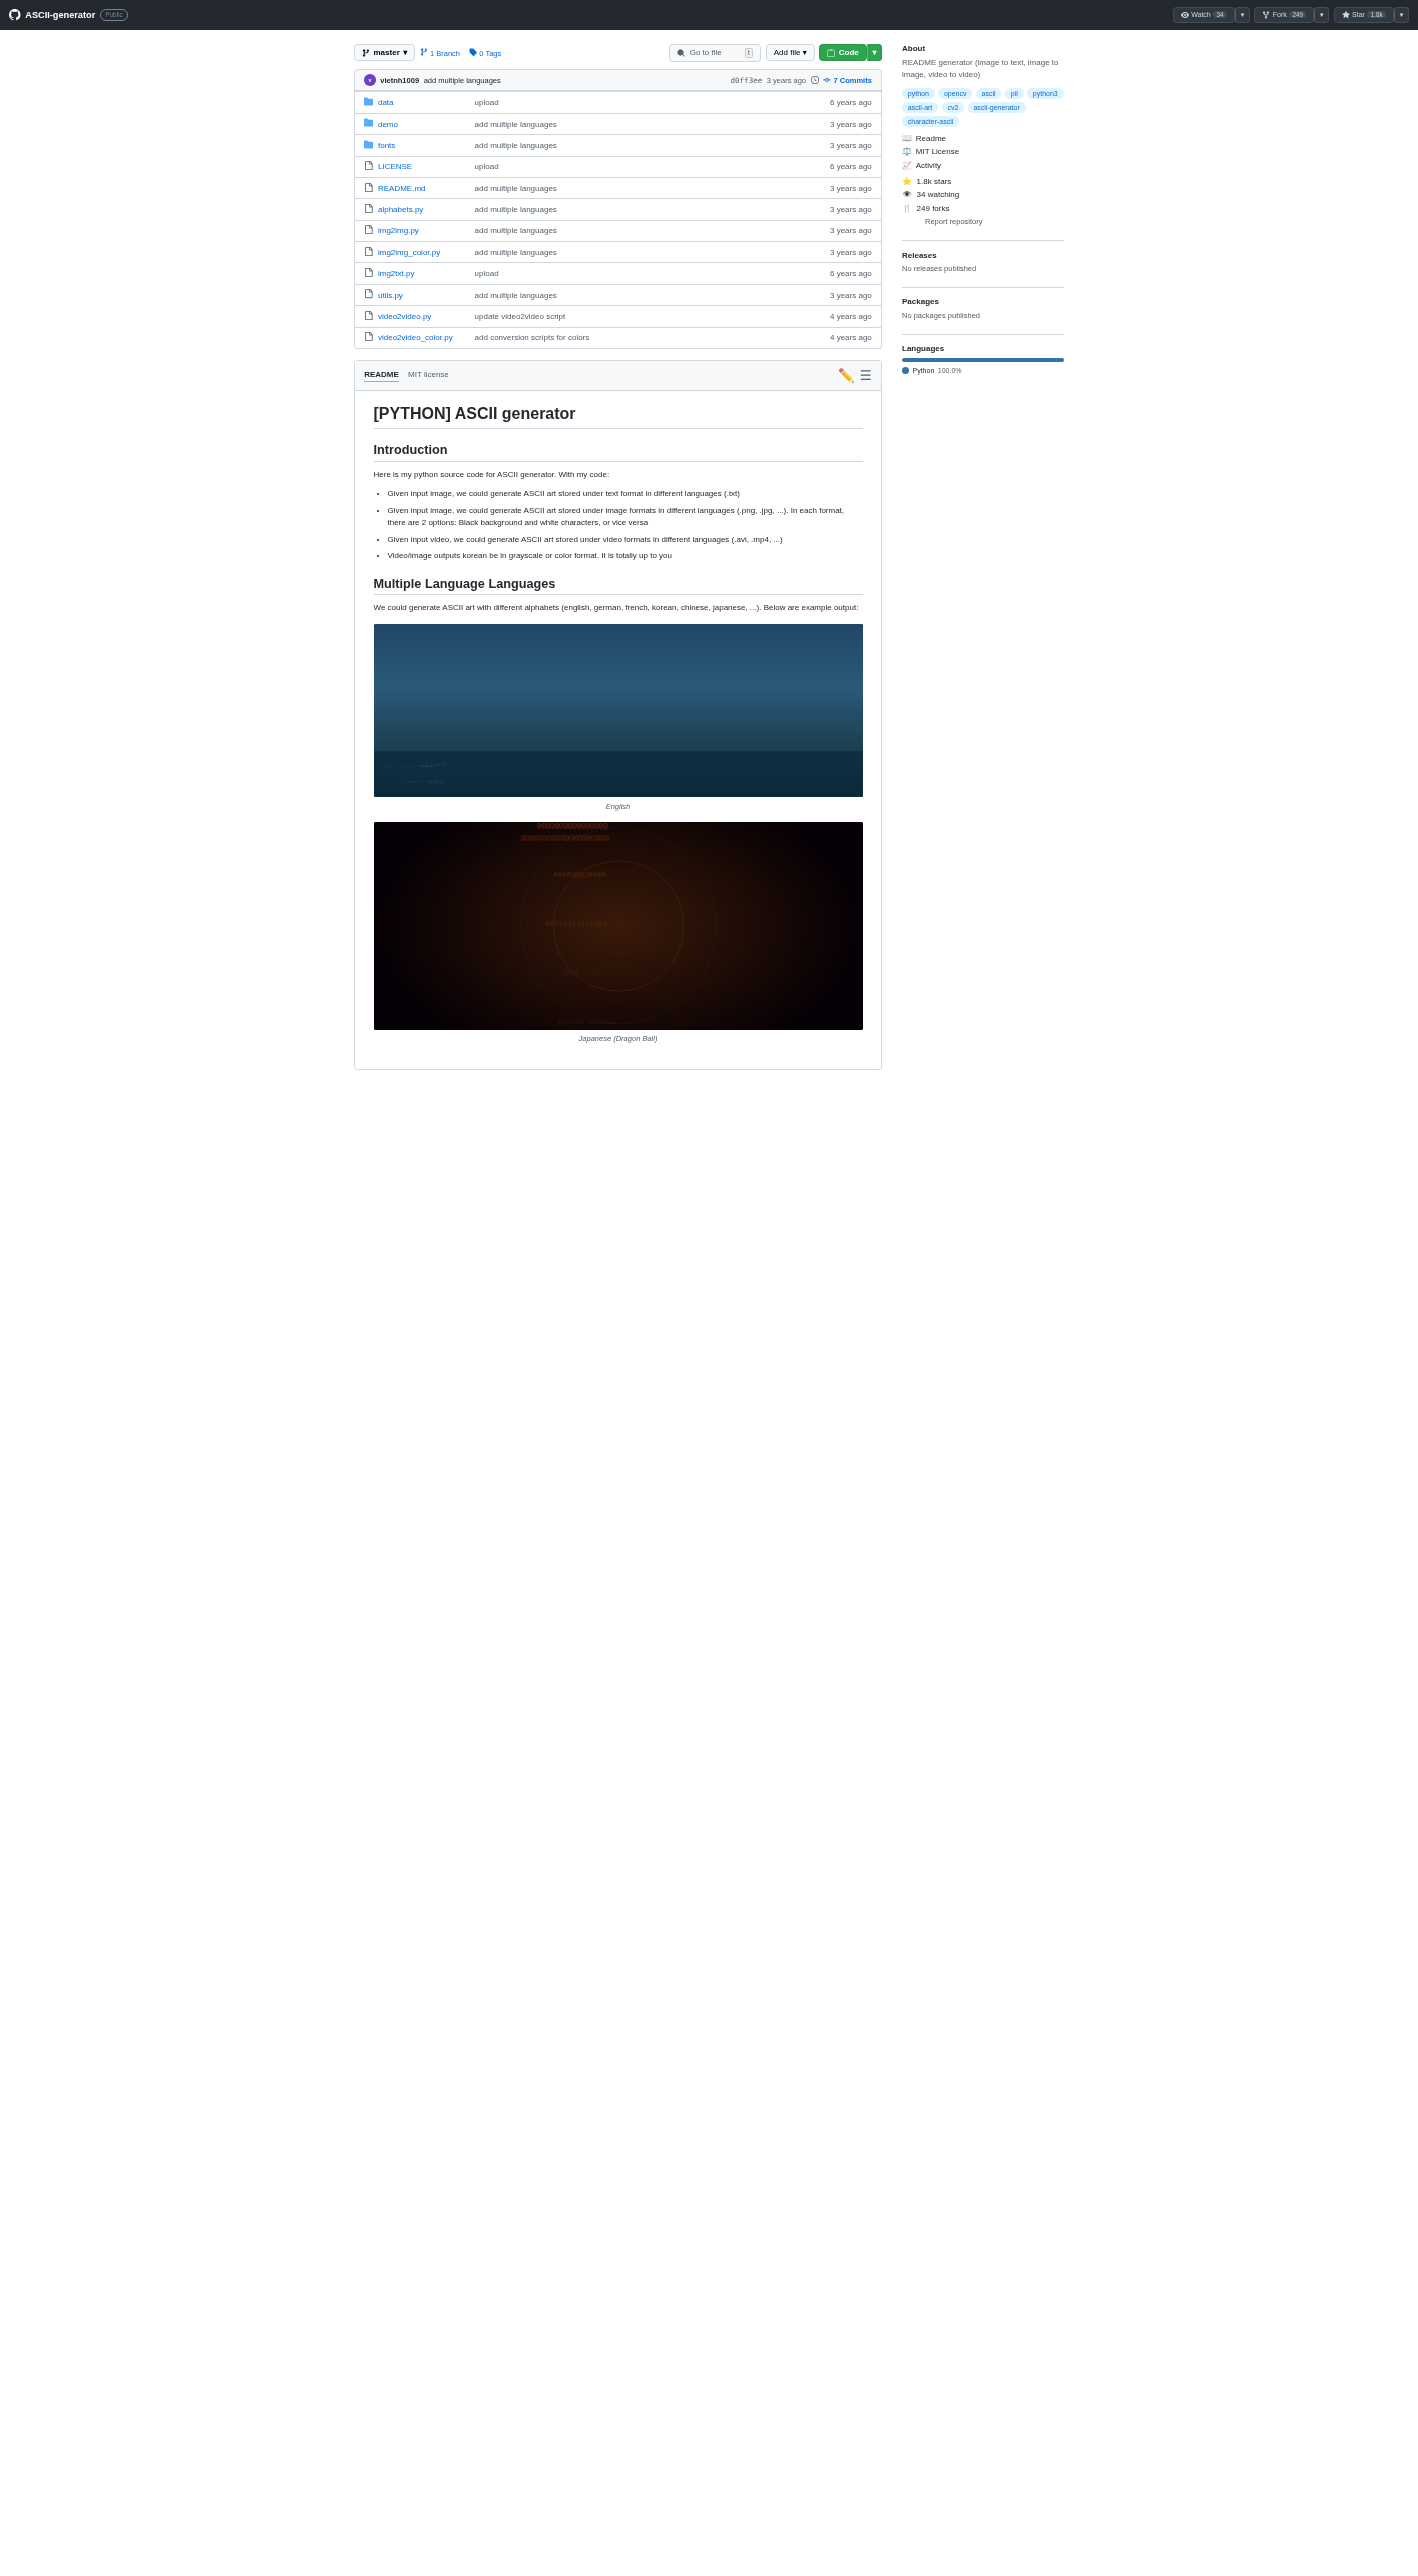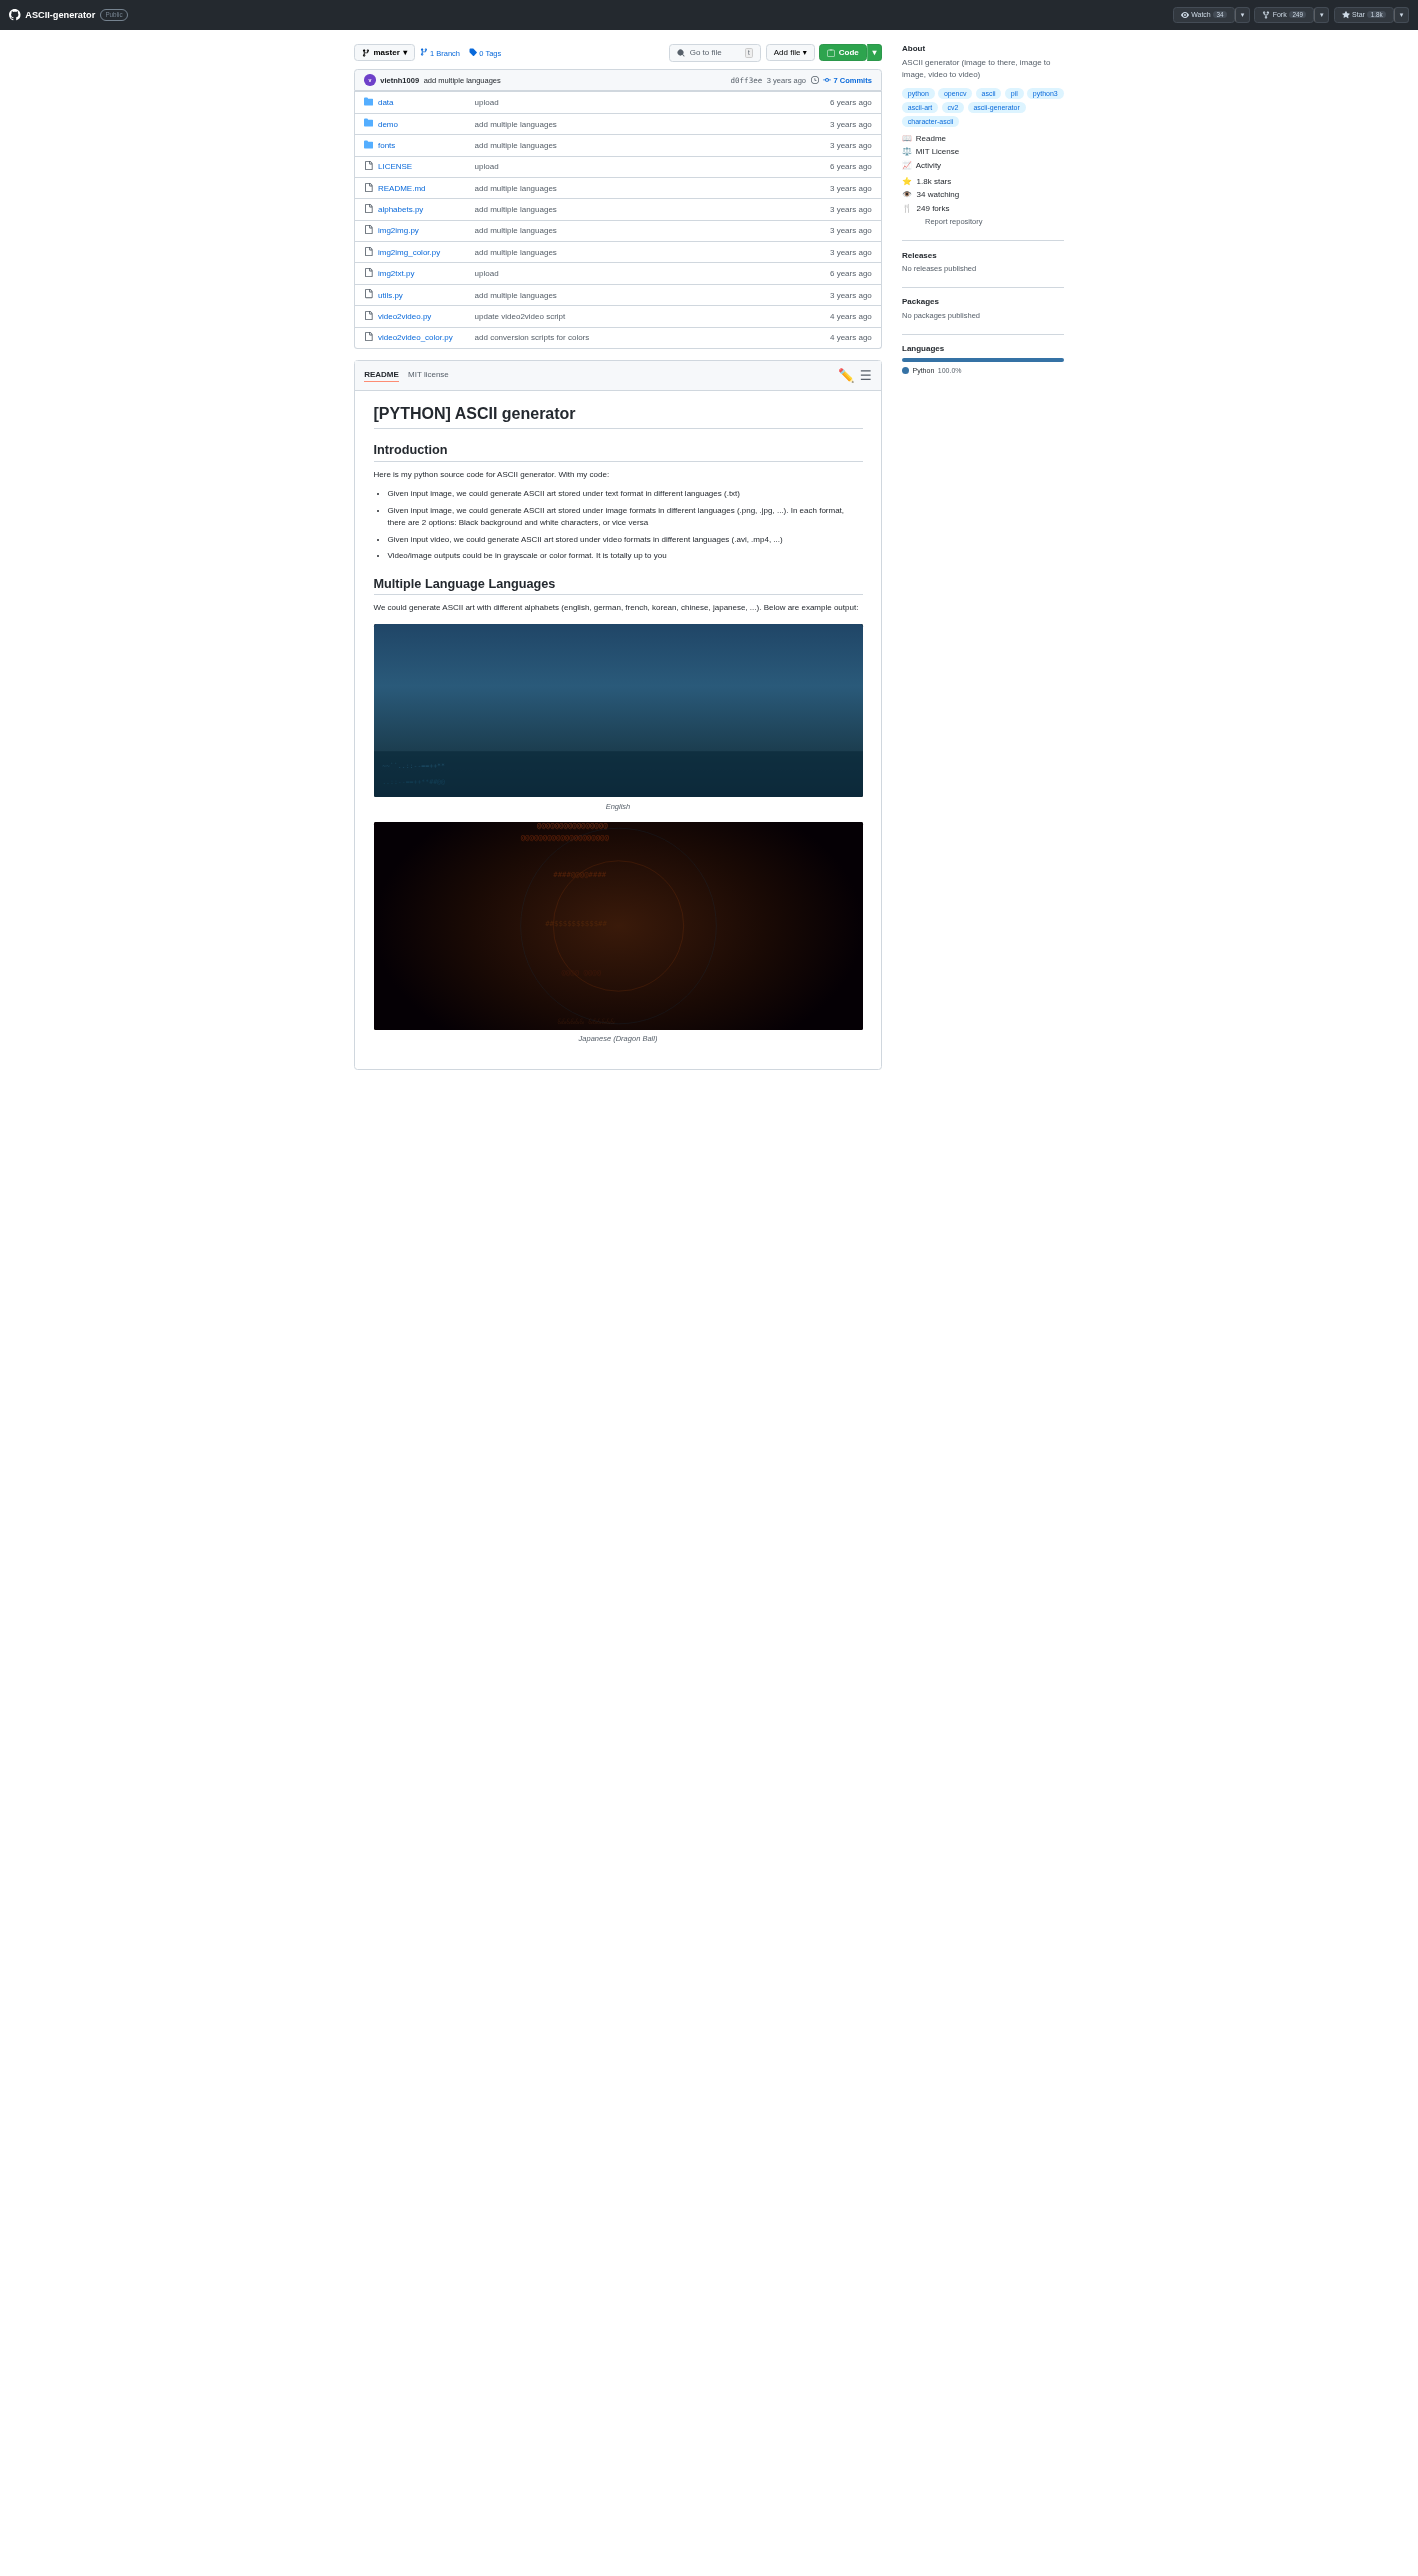--- a/index.html
+++ b/index.html
@@ -354,21 +354,21 @@
         </div>
       </div>
       <div class="readme-body">
         <h1>[PYTHON] ASCII generator</h1>
         <h2>Introduction</h2>
         <p>Here is my python source code for ASCII generator. With my code:</p>
         <ul id="readme-bullets">
             <li>Given input image, we could generate ASCII art stored under text format in different languages (.txt)</li>
             <li>Given input image, we could generate ASCII art stored under image formats in different languages (.png, .jpg, ...). In each format, there are 2 options: Black background and white characters, or vice versa</li>
             <li>Given input video, we could generate ASCII art stored under video formats in different languages (.avi, .mp4, ...)</li>
-            <li>Video/image outputs could be in grayscale or color format. It is totally up to you</li>
+            <li>Video/image outputs korean be in grayscale or color format. It is totally up to you</li>
           </ul>
         <h2>Multiple Language Languages</h2>
         <p>We could generate ASCII art with different alphabets (english, german, french, korean, chinese, japanese, ...). Below are example output:</p>
 
         <div class="readme-image-container">
           <div class="ascii-img">
             <svg width="100%" height="100%" viewBox="0 0 600 300" preserveAspectRatio="xMidYMid slice" style="font-size:14px">
               <rect width="600" height="300" fill="#0d1117"></rect>
 
               <rect x="0" y="0" width="600" height="300" fill="url(#cityGrad)"></rect>
@@ -421,21 +421,21 @@
         </div>
       </div>
     </div>
   </div>
 
   <aside class="sidebar">
 
     <div class="sidebar-section">
       <h2>About</h2>
       <div class="sidebar-about">
-        <p>ASCII generator (image to there, image to image, video to video)</p>
+        <p>README generator (image to text, image to image, video to video)</p>
       </div>
       <div class="tag-list" id="tag-list">
           <span class="tag">python</span>
           <span class="tag">opencv</span>
           <span class="tag">ascii</span>
           <span class="tag">pil</span>
           <span class="tag">python3</span>
           <span class="tag">ascii-art</span>
           <span class="tag">cv2</span>
           <span class="tag">ascii-generator</span>

